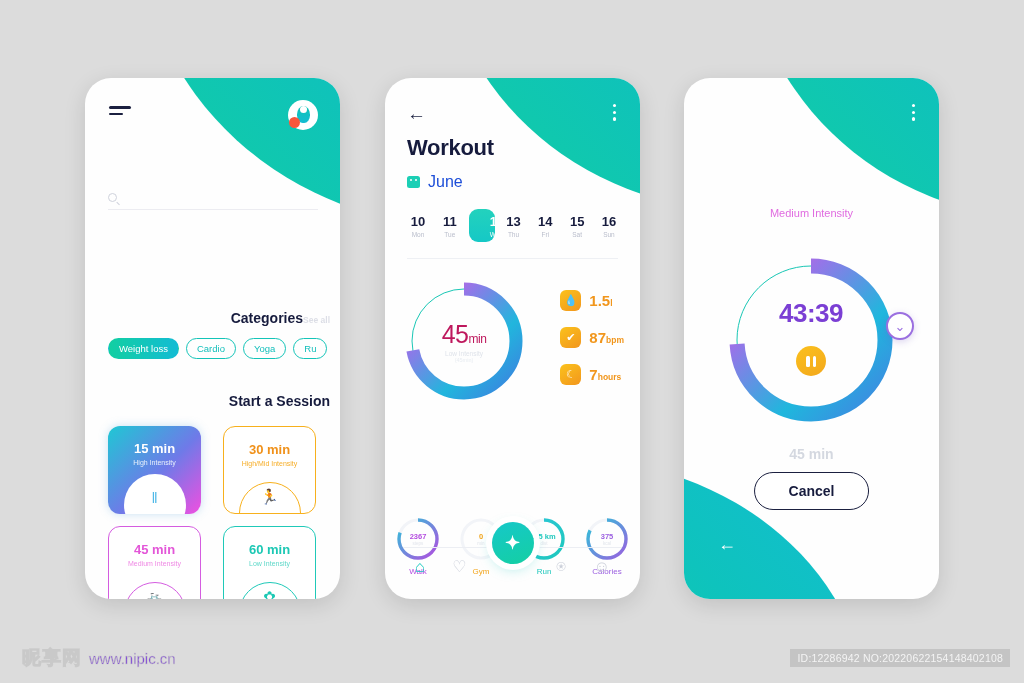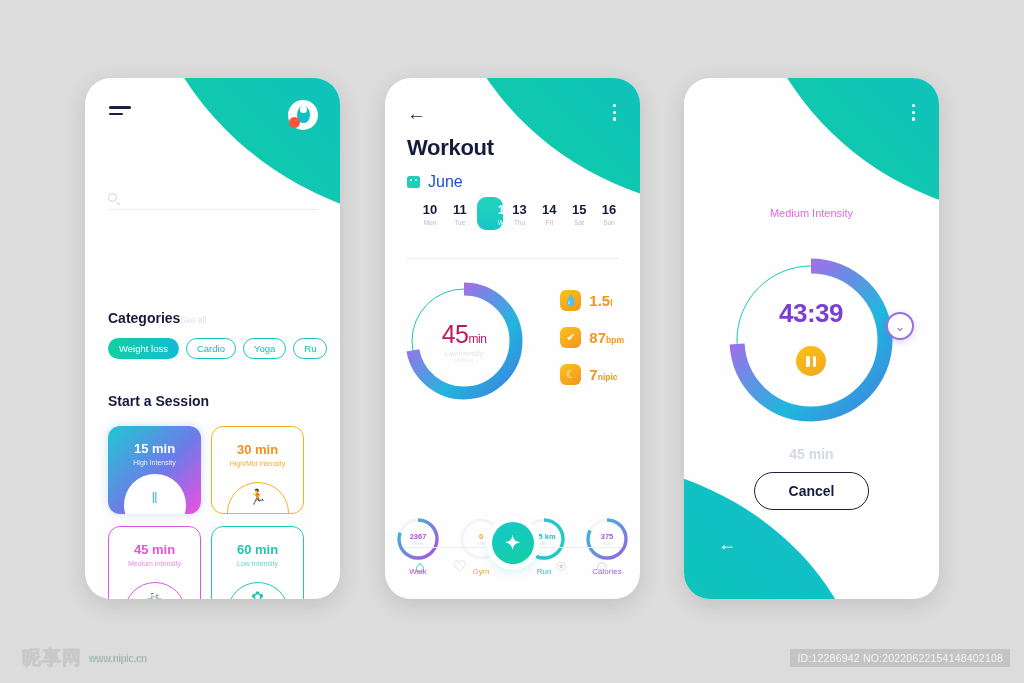--- a/index.html
+++ b/index.html
@@ -83,37 +83,37 @@
     width: 9px; height: 9px; border: 1.3px solid #cfd2dc; border-radius: 50%;
     position: relative;
   }
   .searchbar .mag::after {
     content:''; position: absolute; right: -4px; bottom: -3px;
     width: 4px; height: 1.3px; background: #cfd2dc; transform: rotate(45deg);
   }
 
   .rowhead {
     position: absolute; left: 23px; right: 10px;
-    display: flex; align-items: baseline; justify-content: flex-start;
+    display: flex; align-items: baseline; justify-content: flex-end;
   }
   .rowhead .t { font-size: 14px; font-weight: 700; color: #161b3d; }
-  .rowhead .s { font-size: 8.5px; color: #dcdee6; }
+  .rowhead .s { font-size: 8.5px; color: #dcdee6; font-weight: bold; }
 
   .chips { position: absolute; left: 23px; top: 260px; display: flex; gap: 7px; }
   .chip {
     font-size: 9.5px; padding: 4px 10px; border-radius: 20px;
     border: 1px solid #13c4b8; color: #13bfbb; white-space: nowrap;
   }
   .chip.active {
     background: linear-gradient(90deg,#12cfa2,#13bcd4);
     color: #fff; border-color: transparent;
   }
 
   .cards { position: absolute; left: 23px; top: 348px; display: grid;
-           grid-template-columns: 93px 93px; gap: 12px 10px; }
+           grid-template-columns: 93px 93px; gap: 12px 22px; }
   .card {
     position: relative; width: 93px; height: 88px; border-radius: 12px;
     overflow: hidden; background: #fff;
   }
   .card .ttl { position: absolute; left: 0; right: 0; top: 15px; text-align: center;
                font-size: 13px; font-weight: 700; }
   .card .sub { position: absolute; left: 0; right: 0; top: 33px; text-align: center;
                font-size: 7px; }
   .card .arch {
     position: absolute; left: 50%; transform: translateX(-50%); bottom: -22px;
@@ -144,21 +144,21 @@
 
   .h2title { position: absolute; left: 22px; top: 57px; font-size: 22px; font-weight: 700; color: #161b3d; letter-spacing: -0.3px; }
   .monthrow { position: absolute; left: 22px; top: 95px; display: flex; align-items: center; gap: 8px; }
   .calicon { width: 13px; height: 12px; border-radius: 2.5px; background: #1ccfb5; position: relative; }
   .calicon::before, .calicon::after {
     content:''; position: absolute; top: 2.5px; width: 2px; height: 2.5px; background: #fff; border-radius: 1px;
   }
   .calicon::before { left: 3px; } .calicon::after { right: 3px; }
   .monthrow .m { font-size: 16px; color: #1d4ed8; }
 
-  .days { position: absolute; left: 20px; right: 18px; top: 119px; display: flex; justify-content: space-between; margin-left: 12px; }
+  .days { position: absolute; left: 20px; right: 18px; top: 131px; display: flex; justify-content: space-between; }
   .day { width: 26px; text-align: center; padding: 5px 0 4px; border-radius: 9px; }
   .day .n { font-size: 13px; font-weight: 700; color: #161b3d; }
   .day .w { font-size: 6.5px; color: #b9bdcb; margin-top: 2px; }
   .day.sel { background: linear-gradient(180deg,#23d2bd,#15c8c6); }
   .day.sel .n, .day.sel .w { color: #fff; padding-left: 21px; }
   .divider { position: absolute; left: 22px; right: 22px; top: 180px; height: 1px; background: #eef0f4; }
 
   .bigring { position: absolute; left: 16px; top: 200px; width: 126px; height: 126px; }
   .ringlabel { position: absolute; inset: 0; display: flex; flex-direction: column; align-items: center; justify-content: center; }
   .ringlabel .v { font-size: 25px; font-weight: 400; color: #be185d; letter-spacing: -0.5px; }
@@ -227,21 +227,21 @@
     position: absolute; left: 50%; transform: translateX(-50%); top: 394px;
     padding: 10px 34px; border: 1.8px solid #1b2040; border-radius: 22px;
     font-size: 14px; font-weight: 700; color: #161b3d; background: #fff;
   }
   .s3back { position: absolute; left: 34px; bottom: 46px; font-size: 18px; color: #fff; z-index: 3; line-height: 1; }
 
   
   .wm { position: absolute; left: 22px; bottom: 12px; display: flex; align-items: center; gap: 7px; }
   .wm .cn { font-size: 19px; color: #efefef; font-weight: 700; letter-spacing: 1px;
             -webkit-text-stroke: 1px #c9c9c9; }
-  .wm .url { font-size: 10px; color: #0f766e; -webkit-text-stroke: 0.6px #cacaca; }
+  .wm .url { font-size: 15px; color: #6d28d9; -webkit-text-stroke: 0.6px #cacaca; }
   .idbadge {
     position: absolute; right: 14px; bottom: 16px; background: #c4c4c4; color: #f4f4f4;
     font-size: 10.5px; padding: 3px 7px; letter-spacing: 0.2px;
   }
 </style>
 </head>
 <body>
 
 <div id="stage">
 
@@ -384,21 +384,21 @@
         <div class="stat">
           <div class="ic">💧</div>
           <div class="val">1.5<span>l</span></div>
         </div>
         <div class="stat">
           <div class="ic">✔</div>
           <div class="val">87<span>bpm</span></div>
         </div>
         <div class="stat">
           <div class="ic">☾</div>
-          <div class="val">7<span>nipic</span></div>
+          <div class="val">7<span>hours</span></div>
         </div>
       </div>
 
     <div class="miniRings" id="miniList">
         <div class="mini">
           <div class="wrap"><svg viewBox="0 0 46 46" width="46" height="46">
               <defs>
                 <linearGradient id="mg0" x1="0%" y1="100%" x2="100%" y2="0%">
                   <stop offset="0%" stop-color="#b44ce0"></stop>
                   <stop offset="100%" stop-color="#2bc6d8"></stop>

